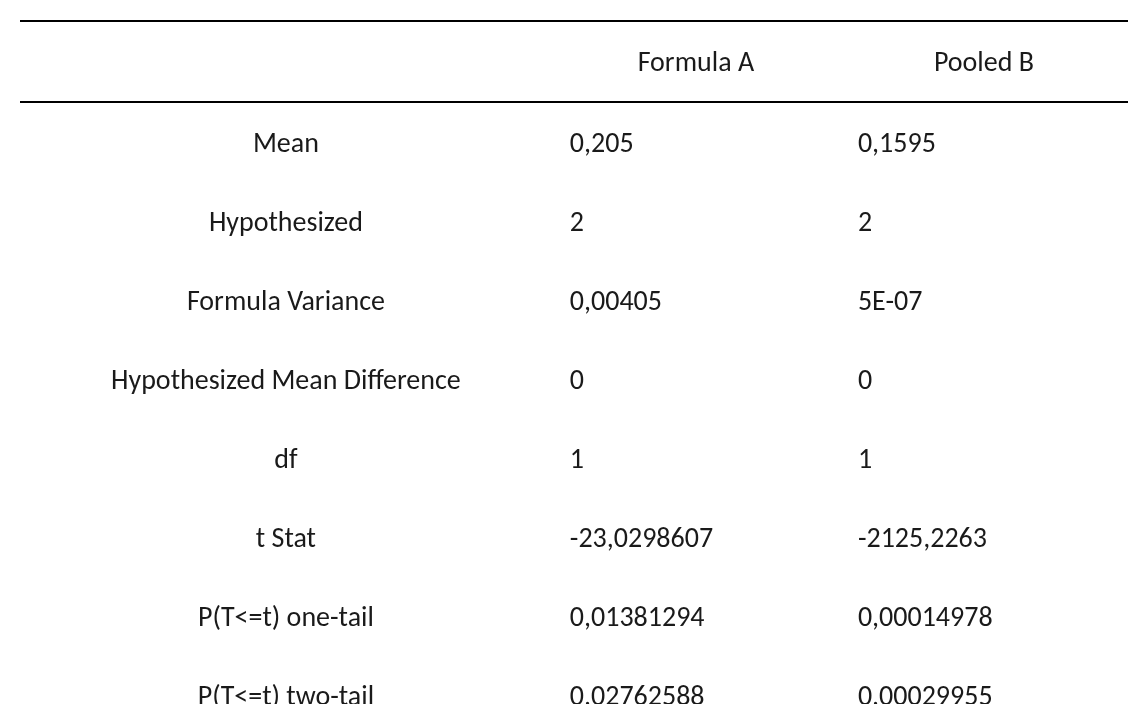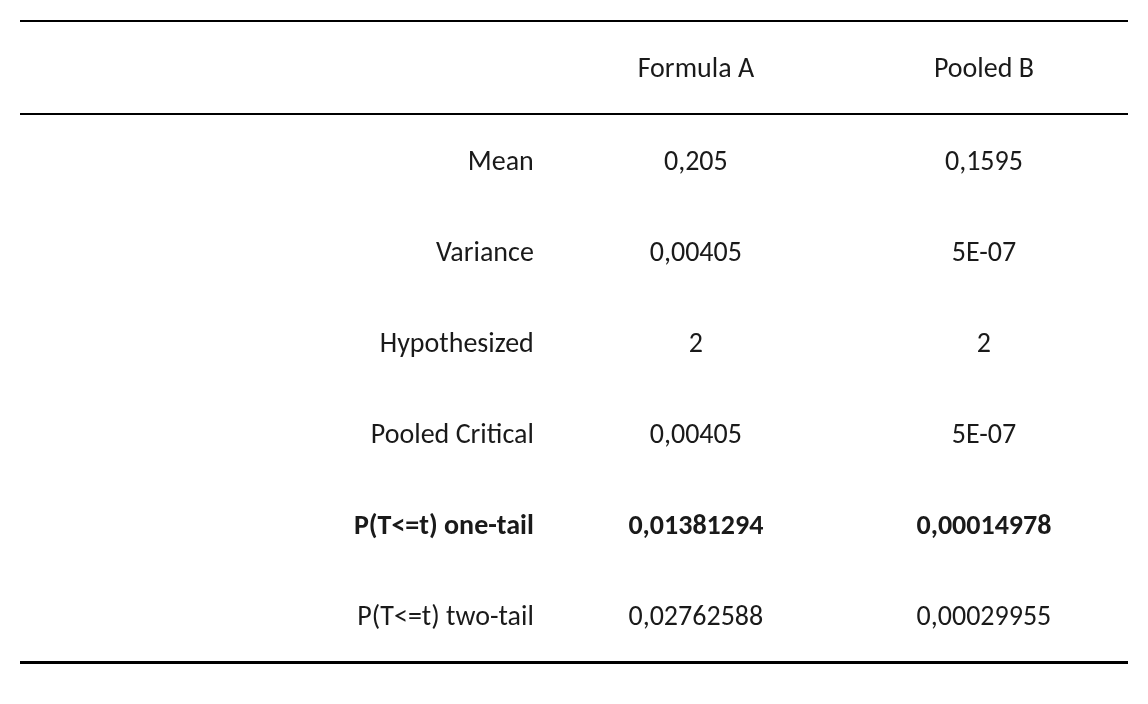--- a/index.html
+++ b/index.html
@@ -24,43 +24,43 @@
       color: #1a1a1a;
     }
     thead tr {
       border-top: 2px solid #000;
       border-bottom: 2px solid #000;
     }
     tbody tr:last-child {
       border-bottom: 3px solid #000;
     }
     th, td {
-      padding: 28px 18px;
+      padding: 22px 18px;
       font-weight: 400;
     }
     th {
       text-align: center;
     }
     th.label-col {
       text-align: left;
     }
     td.label-col {
-      text-align: right;
+      text-align: center;
       width: 48%;
     }
     td.val-col {
-      text-align: center;
+      text-align: left;
       width: 26%;
     }
     th.val-col {
       text-align: center;
       width: 26%;
     }
     .bold-row td {
-      font-weight: 700;
+      font-weight: 400;
     }
   </style>
 </head>
 <body>
 
 <div class="table-container">
   <table>
     <thead>
       <tr>
         <th class="label-col"></th>
@@ -68,33 +68,43 @@
         <th class="val-col">Pooled B</th>
       </tr>
     </thead>
     <tbody>
       <tr>
         <td class="label-col">Mean</td>
         <td class="val-col">0,205</td>
         <td class="val-col">0,1595</td>
       </tr>
       <tr>
-        <td class="label-col">Variance</td>
-        <td class="val-col">0,00405</td>
-        <td class="val-col">5E-07</td>
-      </tr>
-      <tr>
         <td class="label-col">Hypothesized</td>
         <td class="val-col">2</td>
         <td class="val-col">2</td>
       </tr>
       <tr>
-        <td class="label-col">Pooled Critical</td>
+        <td class="label-col">Formula Variance</td>
         <td class="val-col">0,00405</td>
         <td class="val-col">5E-07</td>
+      </tr>
+      <tr>
+        <td class="label-col">Hypothesized Mean Difference</td>
+        <td class="val-col">0</td>
+        <td class="val-col">0</td>
+      </tr>
+      <tr>
+        <td class="label-col">df</td>
+        <td class="val-col">1</td>
+        <td class="val-col">1</td>
+      </tr>
+      <tr>
+        <td class="label-col">t Stat</td>
+        <td class="val-col">-23,0298607</td>
+        <td class="val-col">-2125,2263</td>
       </tr>
       <tr class="bold-row">
         <td class="label-col">P(T&lt;=t) one-tail</td>
         <td class="val-col">0,01381294</td>
         <td class="val-col">0,00014978</td>
       </tr>
       <tr>
         <td class="label-col">P(T&lt;=t) two-tail</td>
         <td class="val-col">0,02762588</td>
         <td class="val-col">0,00029955</td>

